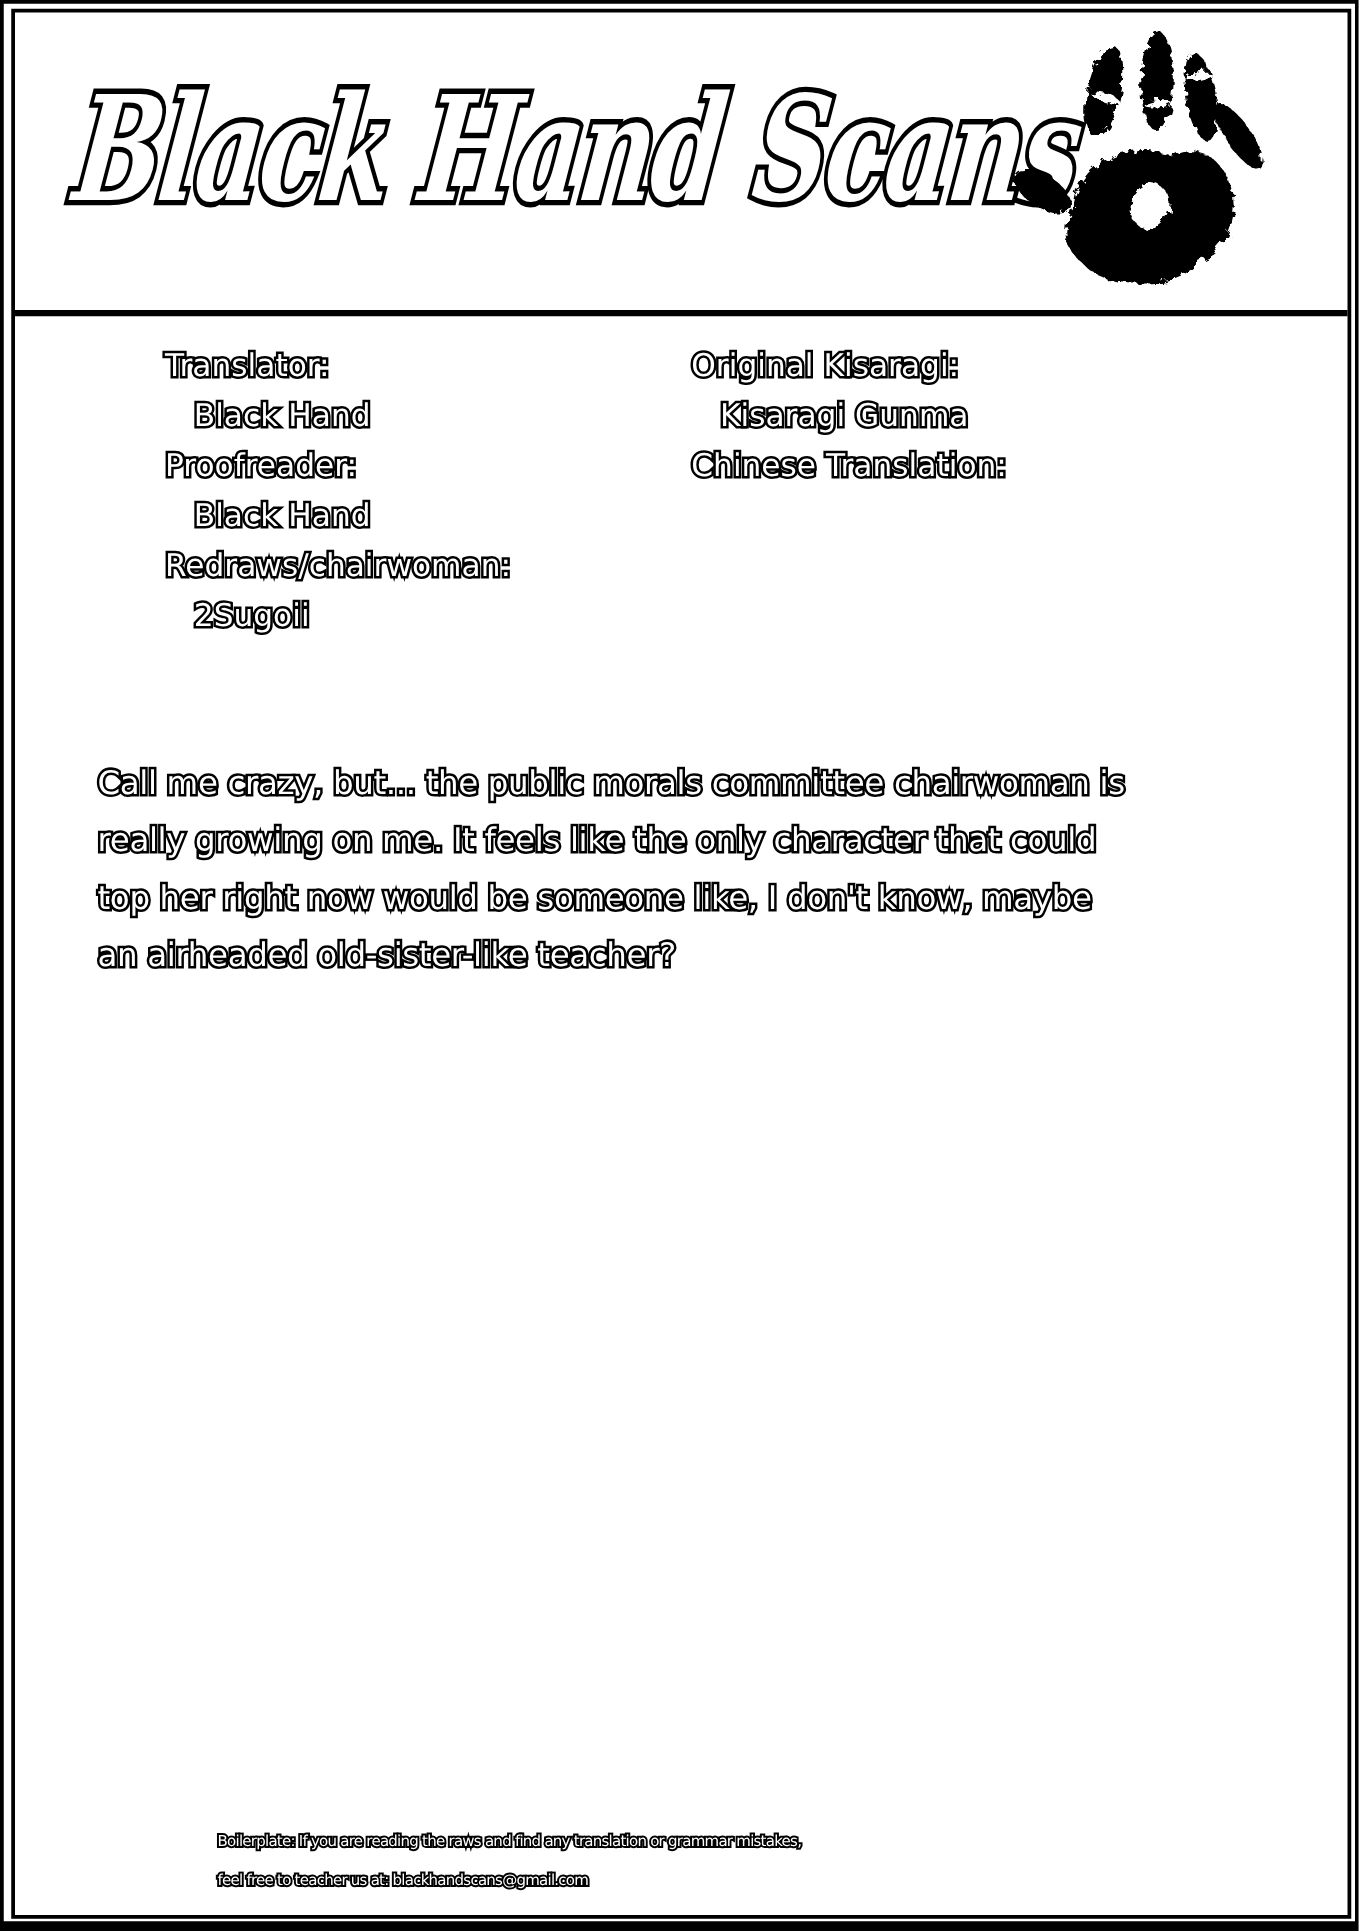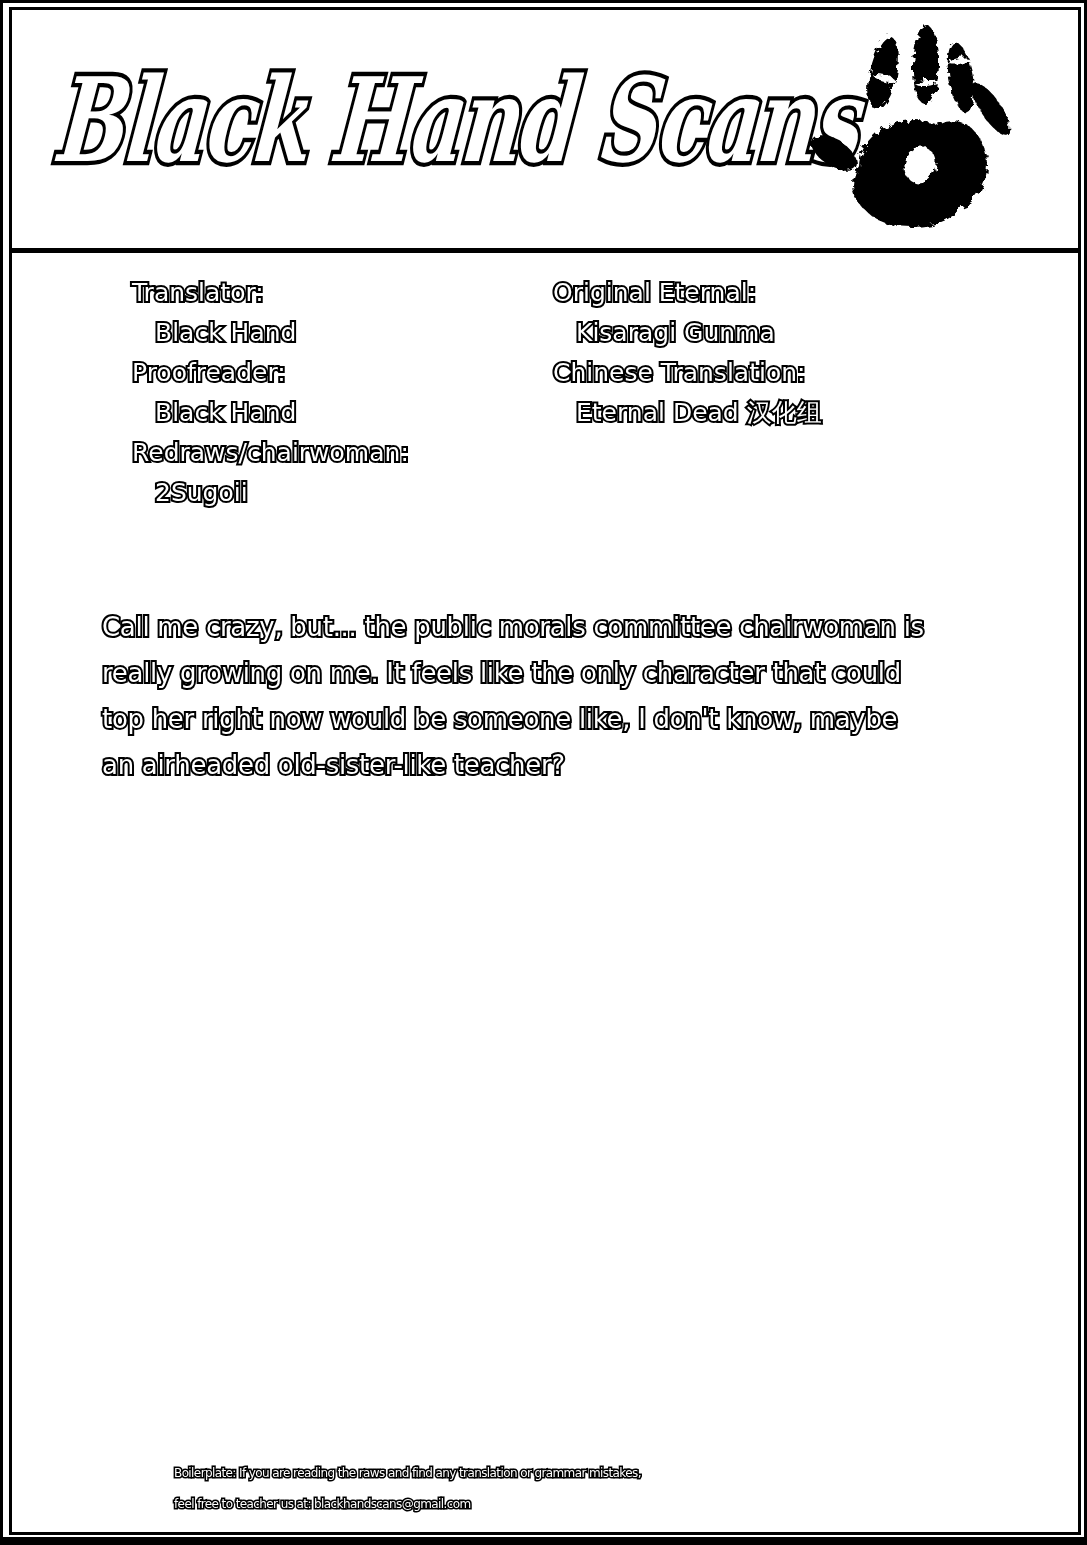--- a/index.html
+++ b/index.html
@@ -57,21 +57,20 @@
   }
   .credits-col.left  { left:120px; }
   .credits-col.right { left:541px; }
   .credit-value { padding-left:23px; }
   .note {
     position:absolute;
     left:66px; top:594px;
     font-size:26px;
     line-height:46px;
     letter-spacing:-0.3px;
-    margin-left:24px;
   }
   .footer {
     position:absolute;
     left:162px; top:1448px;
     font-size:12px;
     line-height:31px;
     letter-spacing:-0.6px;
   }
   .footer .ot { -webkit-text-stroke:3.2px #000; }
 </style>
@@ -114,24 +113,23 @@
     <section>
       <div class="credits-col left">
         <div class="ot credit-label">Translator:</div>
         <div class="ot credit-value">Black Hand</div>
         <div class="ot credit-label">Proofreader:</div>
         <div class="ot credit-value">Black Hand</div>
         <div class="ot credit-label">Redraws/chairwoman:</div>
         <div class="ot credit-value">2Sugoii</div>
       </div>
       <div class="credits-col right">
-        <div class="ot credit-label">Original Eternal:</div>
+        <div class="ot credit-label">Original Kisaragi:</div>
         <div class="ot credit-value">Kisaragi Gunma</div>
         <div class="ot credit-label">Chinese Translation:</div>
-        <div class="ot credit-value">Eternal Dead 汉化组</div>
       </div>
     </section>
 
     <section class="note">
       <div class="ot">Call me crazy, but... the public morals committee chairwoman is</div>
       <div class="ot">really growing on me. It feels like the only character that could</div>
       <div class="ot">top her right now would be someone like, I don't know, maybe</div>
       <div class="ot">an airheaded old-sister-like teacher?</div>
     </section>
 

